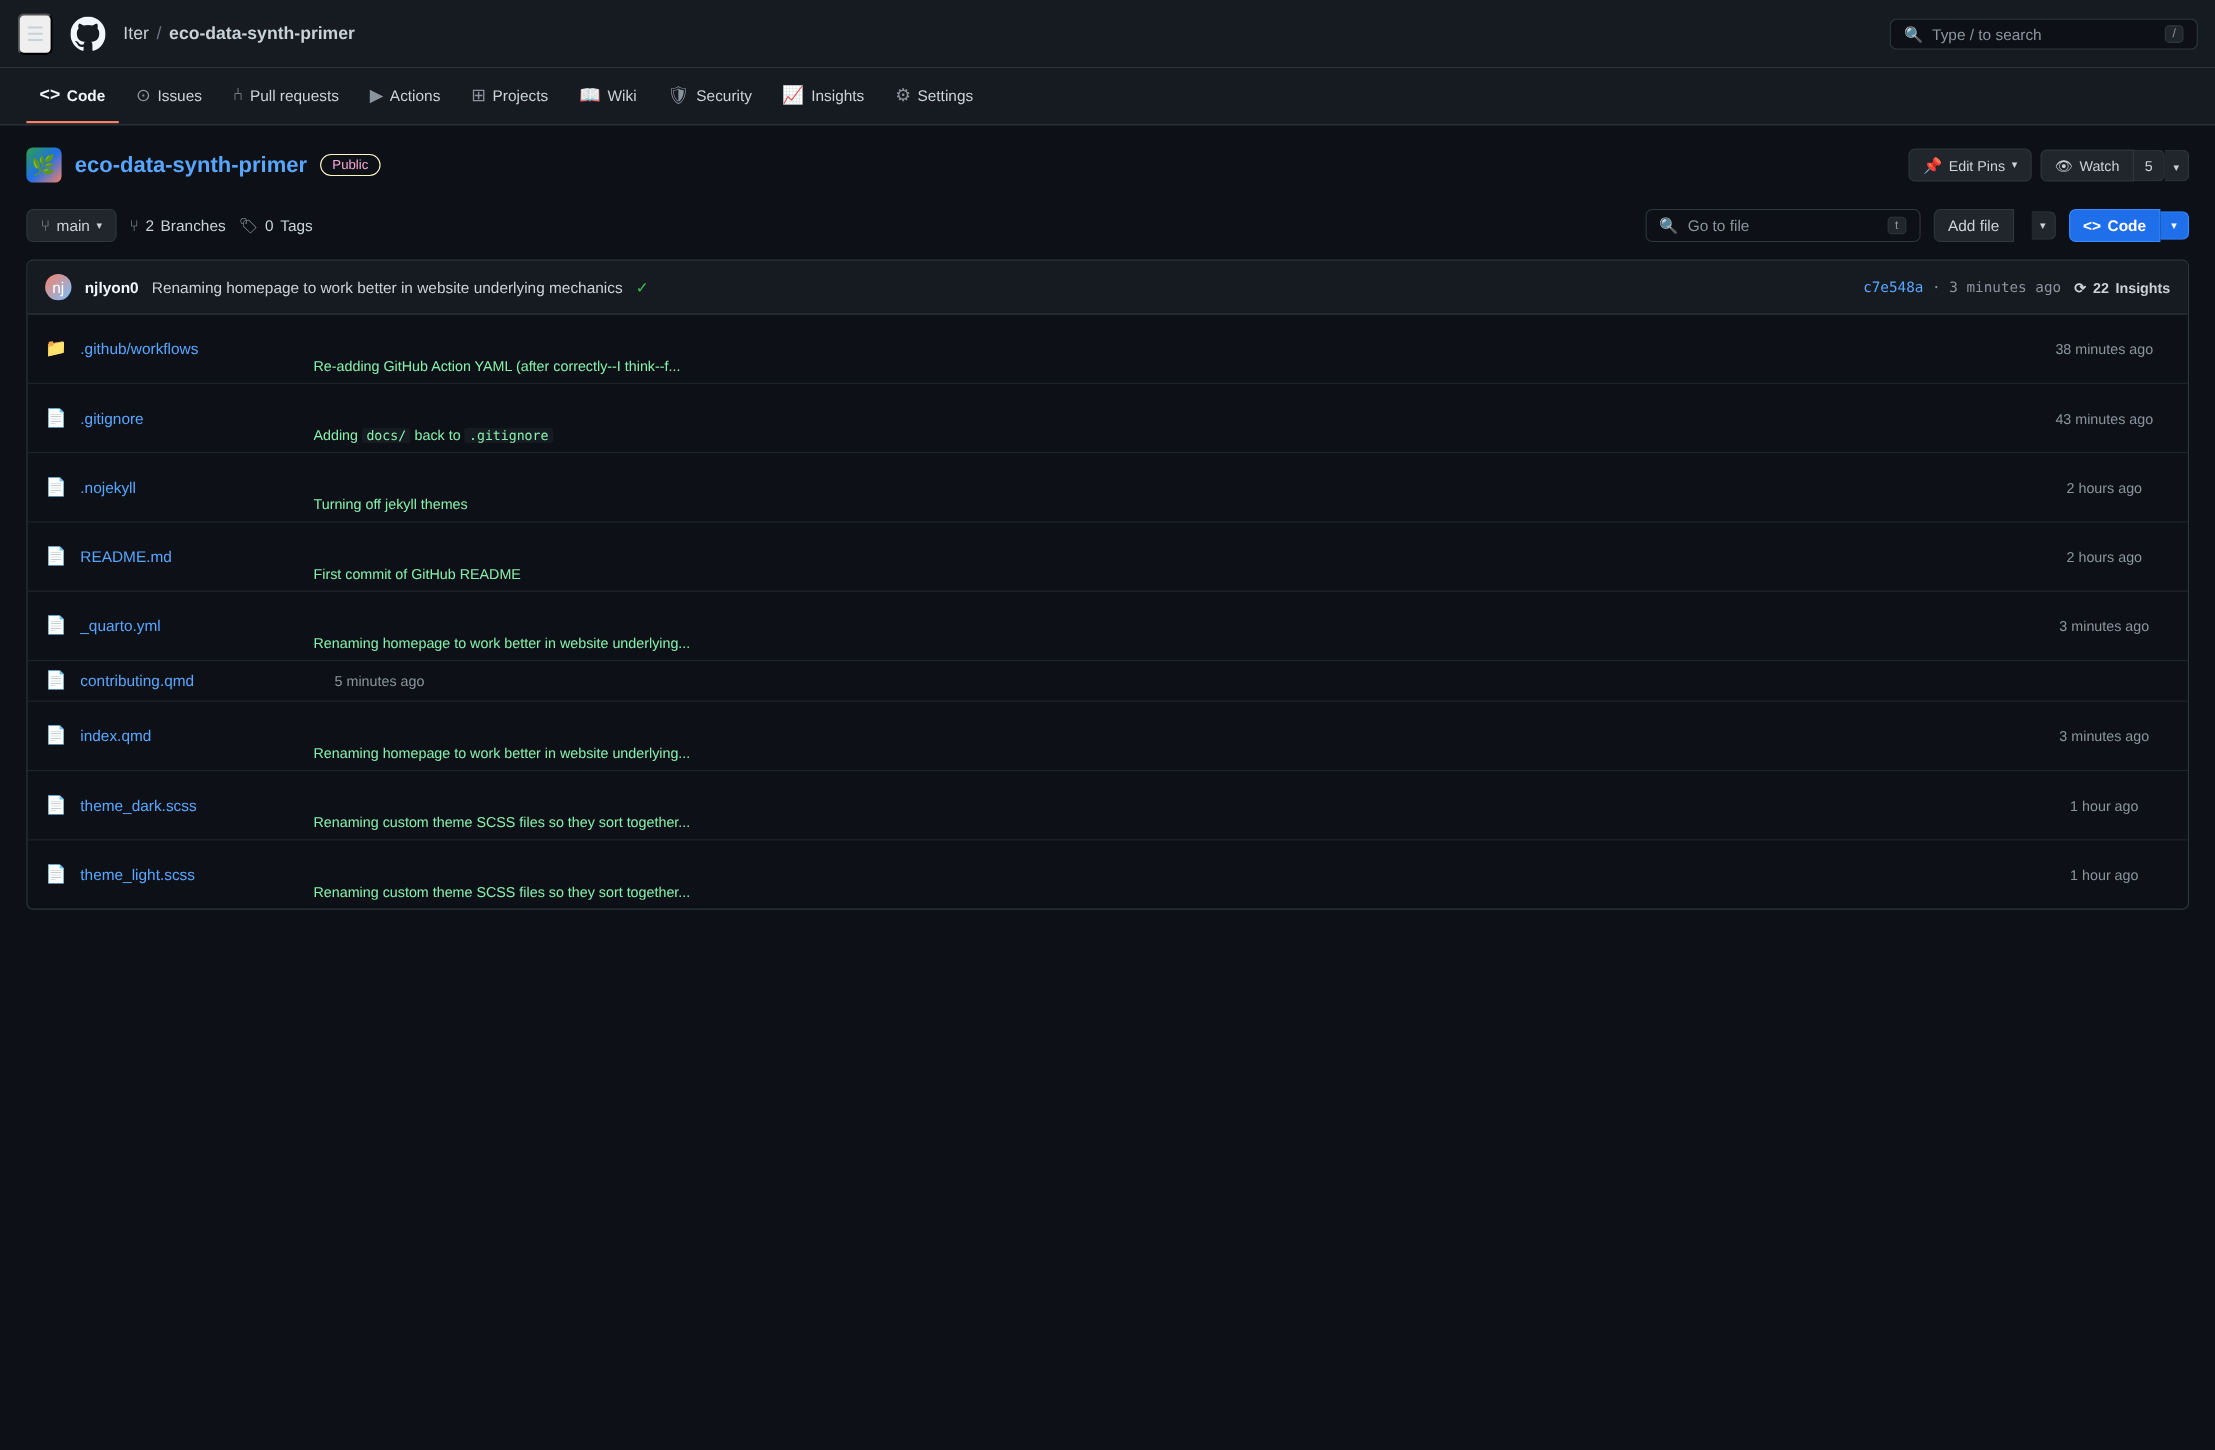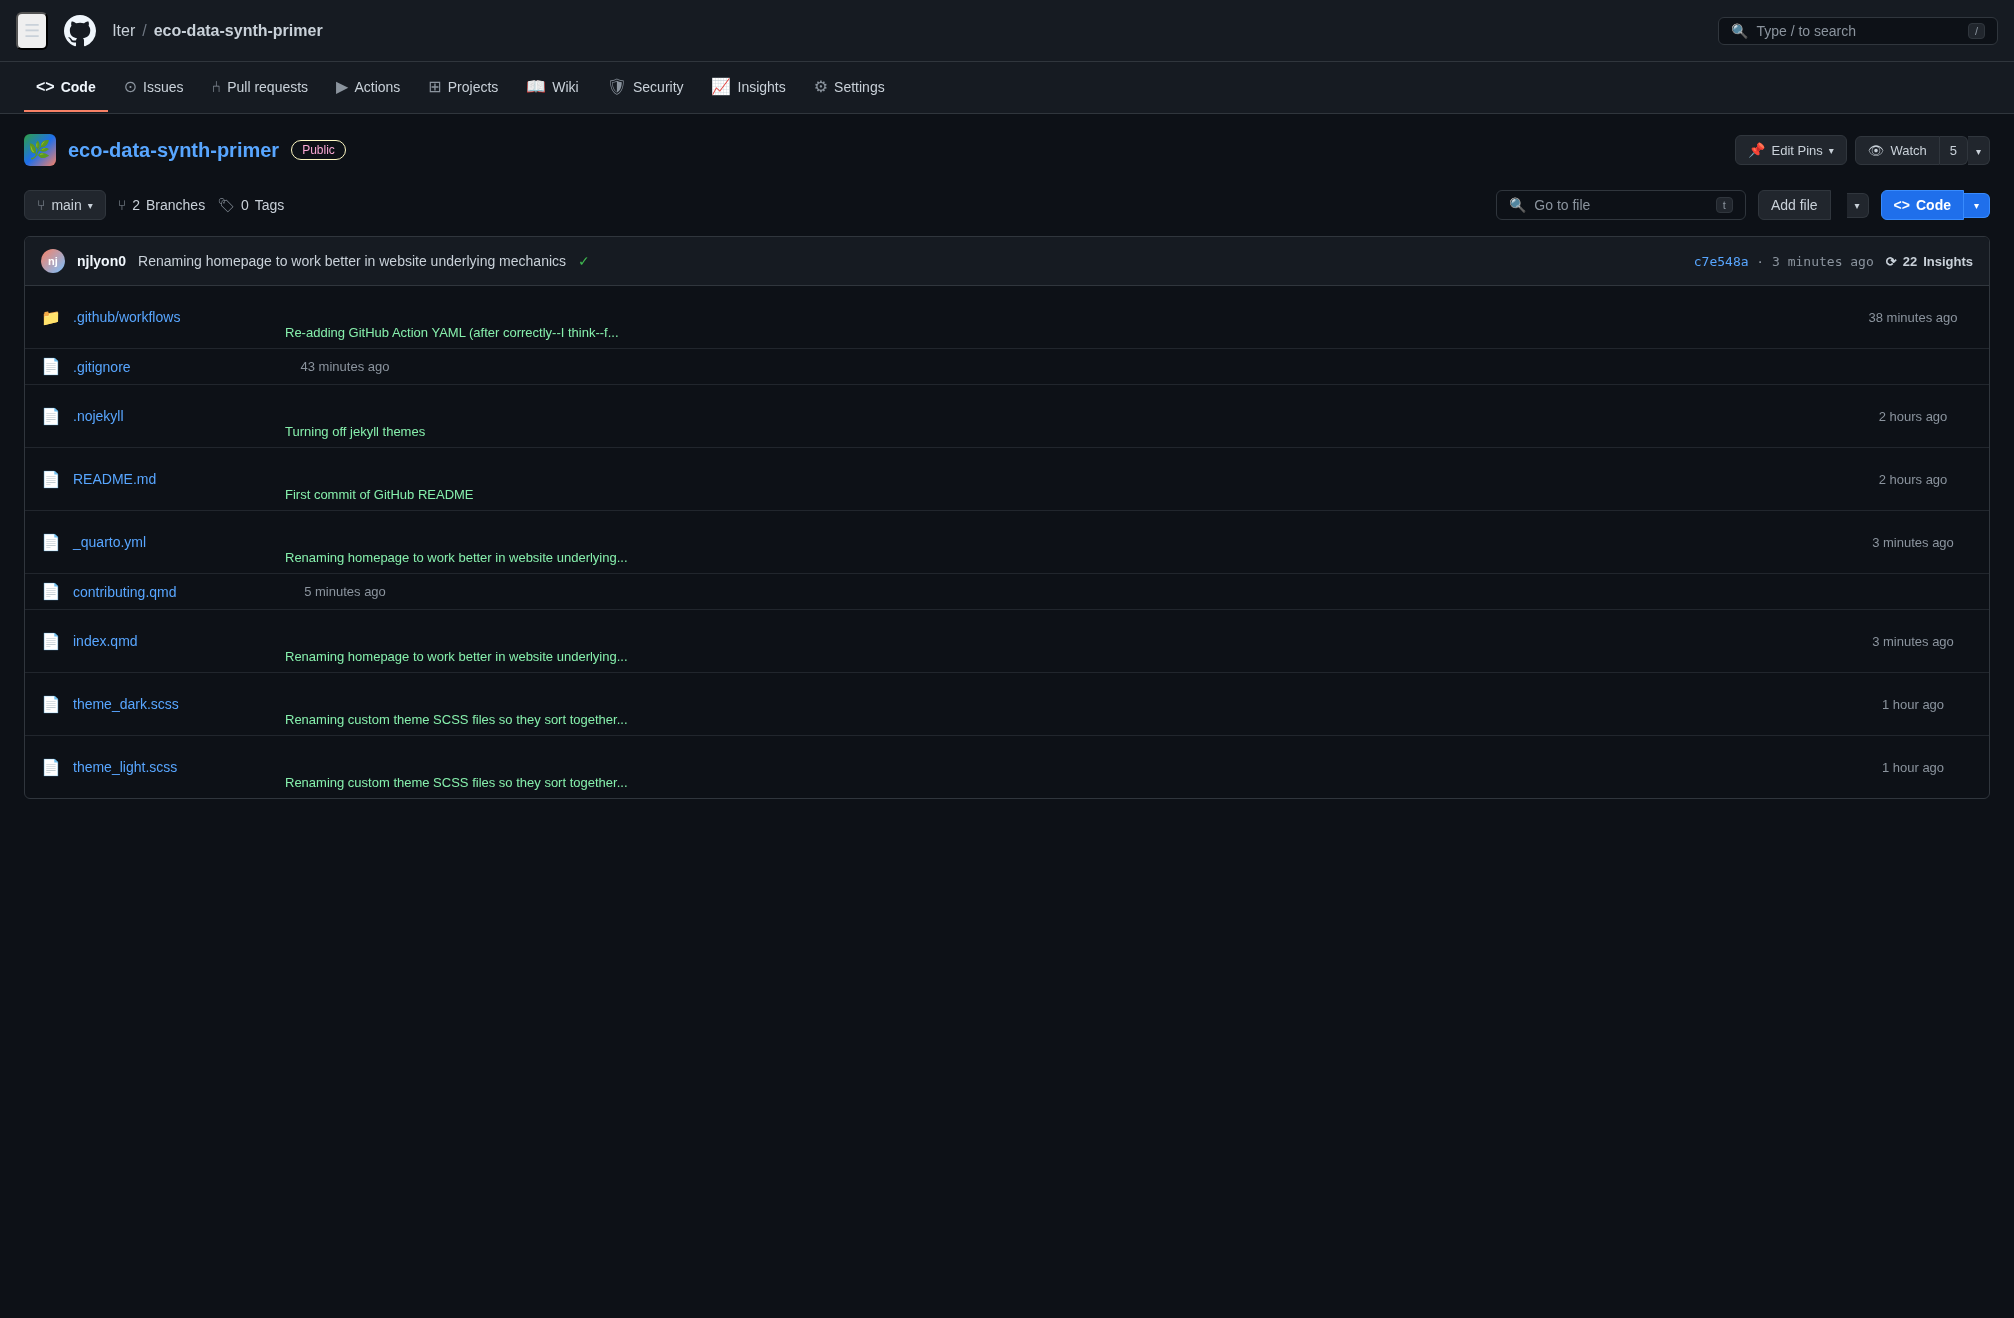--- a/index.html
+++ b/index.html
@@ -519,21 +519,21 @@
       <span>Code</span>
     </button>
     <button class="code-btn-caret">▾</button>
   </div>
 </div>
 
 <div class="file-table-container">
 
   <div class="commit-header">
     <div class="commit-avatar">
-      <span style="font-size:11px; font-weight:bold; color:#fff;">nj</span>
+      <span style="font-size:14px; font-weight:normal; color:#fff;">nj</span>
     </div>
     <span class="commit-author">njlyon0</span>
     <span class="commit-message">Renaming homepage to work better in website underlying mechanics</span>
     <span class="commit-check">✓</span>
     <div class="commit-spacer"></div>
     <span class="commit-hash"><a>c7e548a</a> · 3 minutes ago</span>
     <div class="commits-link">
       <span>⟳</span>
       <span>22</span>
       <span>Insights</span>
@@ -543,20 +543,21 @@
   <div class="file-row">
     <span class="file-type-icon">📁</span>
     <a class="file-name">.github/workflows</a>
     <span class="file-commit-msg">Re-adding GitHub Action YAML (after correctly--I think--f...</span>
     <span class="file-time">38 minutes ago</span>
   </div>
 
   <div class="file-row">
     <span class="file-type-icon">📄</span>
     <a class="file-name">.gitignore</a>
+    <span class="file-commit-msg">Adding <code>docs/</code> back to <code>.gitignore</code></span>
     <span class="file-time">43 minutes ago</span>
   </div>
 
   <div class="file-row">
     <span class="file-type-icon">📄</span>
     <a class="file-name">.nojekyll</a>
     <span class="file-commit-msg">Turning off jekyll themes</span>
     <span class="file-time">2 hours ago</span>
   </div>
 

